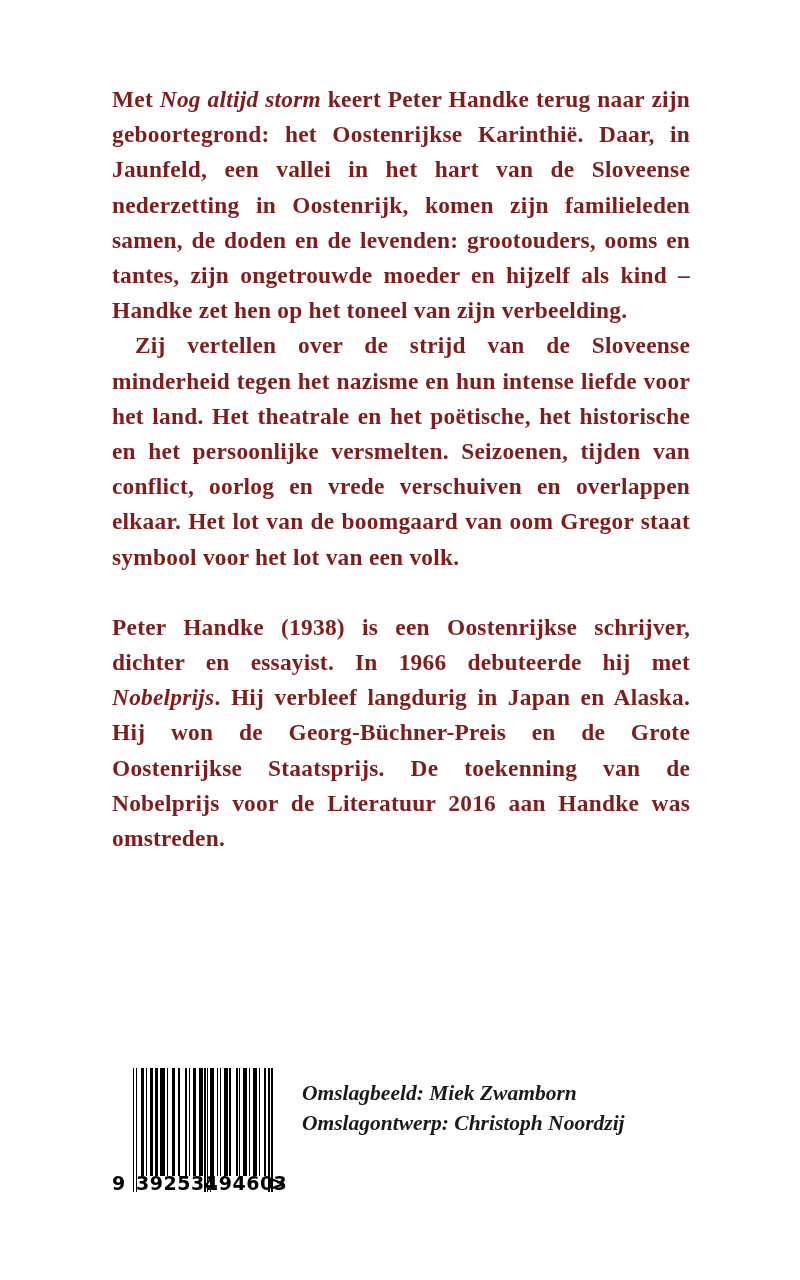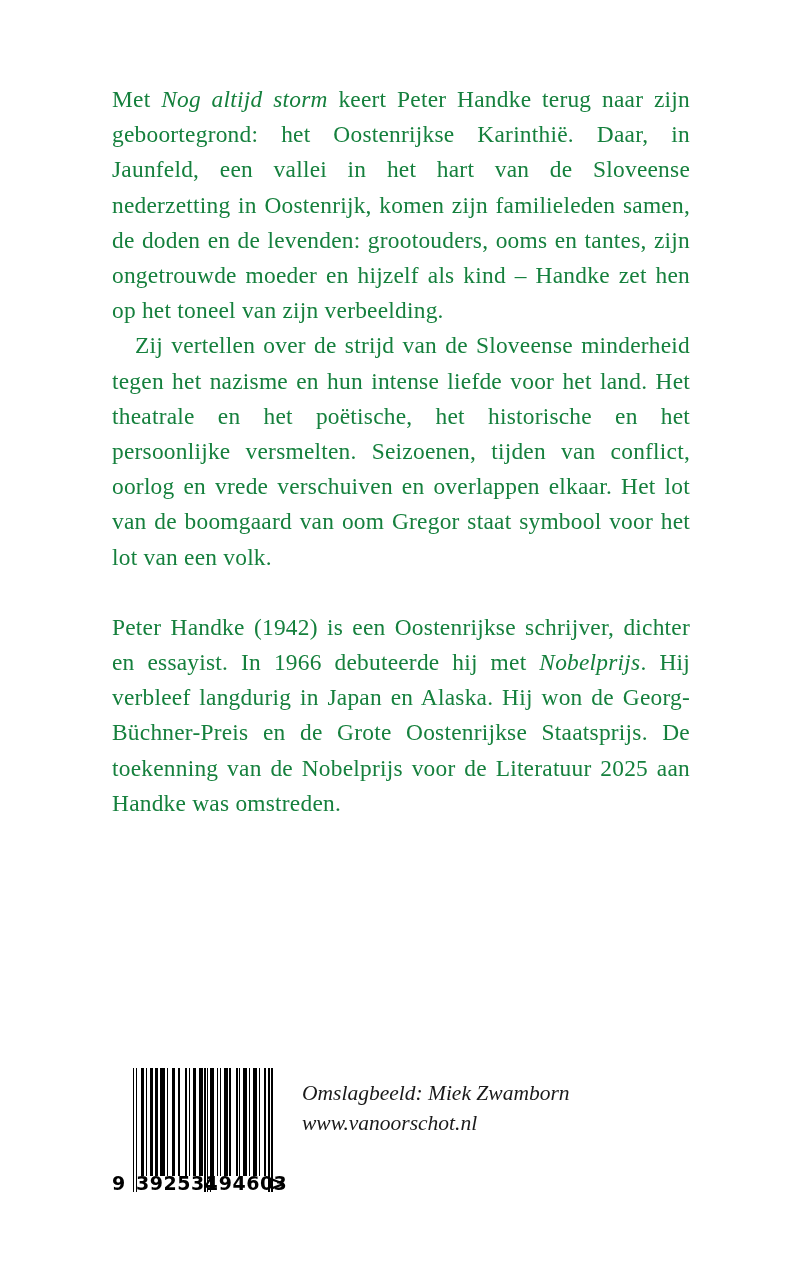--- a/index.html
+++ b/index.html
@@ -31,21 +31,22 @@
   }
 
   .para {
     margin: 0;
     font-size: 23.4px;
     line-height: 35.2px;
     text-align: justify;
     text-justify: inter-word;
     hyphens: manual;
     letter-spacing: 0.01em;
-    color: #15803d;
+    color: #7f1d1d;
+    font-weight: bold;
   }
 
   .para.indent {
     text-indent: 23px;
   }
 
   .para em,
   .title-italic {
     font-style: italic;
   }
@@ -134,32 +135,33 @@
     width: 420px;
   }
 
   .credit-line {
     margin: 0;
     font-size: 21.5px;
     line-height: 30px;
     font-style: italic;
     color: #1a1a1a;
     white-space: nowrap;
+    font-weight: bold;
   }
 </style>
 </head>
 <body>
 
 <div class="page">
 
   <div class="copy-block">
     <p class="para" id="p1"><span>Met </span><em>Nog altijd storm</em><span> keert Peter Handke terug naar zijn geboortegrond: het Oostenrijkse Karinthië. Daar, in Jaunfeld, een vallei in het hart van de Sloveense nederzetting in Oostenrijk, komen zijn familieleden samen, de doden en de levenden: grootouders, ooms en tantes, zijn ongetrouwde moeder en hijzelf als kind – Handke zet hen op het toneel van zijn verbeelding.</span></p>
     <p class="para indent" id="p2"><span>Zij vertellen over de strijd van de Sloveense minderheid tegen het nazisme en hun intense liefde voor het land. Het theatrale en het poëtische, het historische en het persoonlijke versmelten. Seizoenen, tijden van conflict, oorlog en vrede verschuiven en overlappen elkaar. Het lot van de boomgaard van oom Gregor staat symbool voor het lot van een volk.</span></p>
     <div class="bio-gap"></div>
-    <p class="para" id="p4"><span>Peter Handke (1942) is een Oostenrijkse schrijver, dichter en essayist. In 1966 debuteerde hij met </span><em>Nobelprijs</em><span>. Hij verbleef langdurig in Japan en Alaska. Hij won de Georg-Büchner-Preis en de Grote Oostenrijkse Staatsprijs. De toekenning van de Nobelprijs voor de Literatuur 2025 aan Handke was omstreden.</span></p>
+    <p class="para" id="p4"><span>Peter Handke (1938) is een Oostenrijkse schrijver, dichter en essayist. In 1966 debuteerde hij met </span><em>Nobelprijs</em><span>. Hij verbleef langdurig in Japan en Alaska. Hij won de Georg-Büchner-Preis en de Grote Oostenrijkse Staatsprijs. De toekenning van de Nobelprijs voor de Literatuur 2016 aan Handke was omstreden.</span></p>
   </div>
 
   <div class="bottom-area">
 
     <div class="barcode">
       <div class="barcode-bars">
           <div class="bar guard" style="width: 1%; background: rgb(0, 0, 0);"></div>
           <div class="bar-space" style="width: 1%; background: transparent; height: 100%; flex: 0 0 auto;"></div>
           <div class="bar guard" style="width: 1%; background: rgb(0, 0, 0);"></div>
           <div class="bar-space" style="width: 3%; background: transparent; height: 100%; flex: 0 0 auto;"></div>
@@ -223,18 +225,18 @@
       <div class="barcode-digits">
         <span class="d-lead">9</span>
         <span class="d-left">392534</span>
         <span class="d-right">194603</span>
         <span class="d-term">&gt;</span>
       </div>
     </div>
 
     <div class="credits">
       <p class="credit-line">Omslagbeeld: Miek Zwamborn</p>
-      <p class="credit-line">www.vanoorschot.nl</p>
+      <p class="credit-line">Omslagontwerp: Christoph Noordzij</p>
     </div>
 
   </div>
 
 </div>
 
 </body></html>

